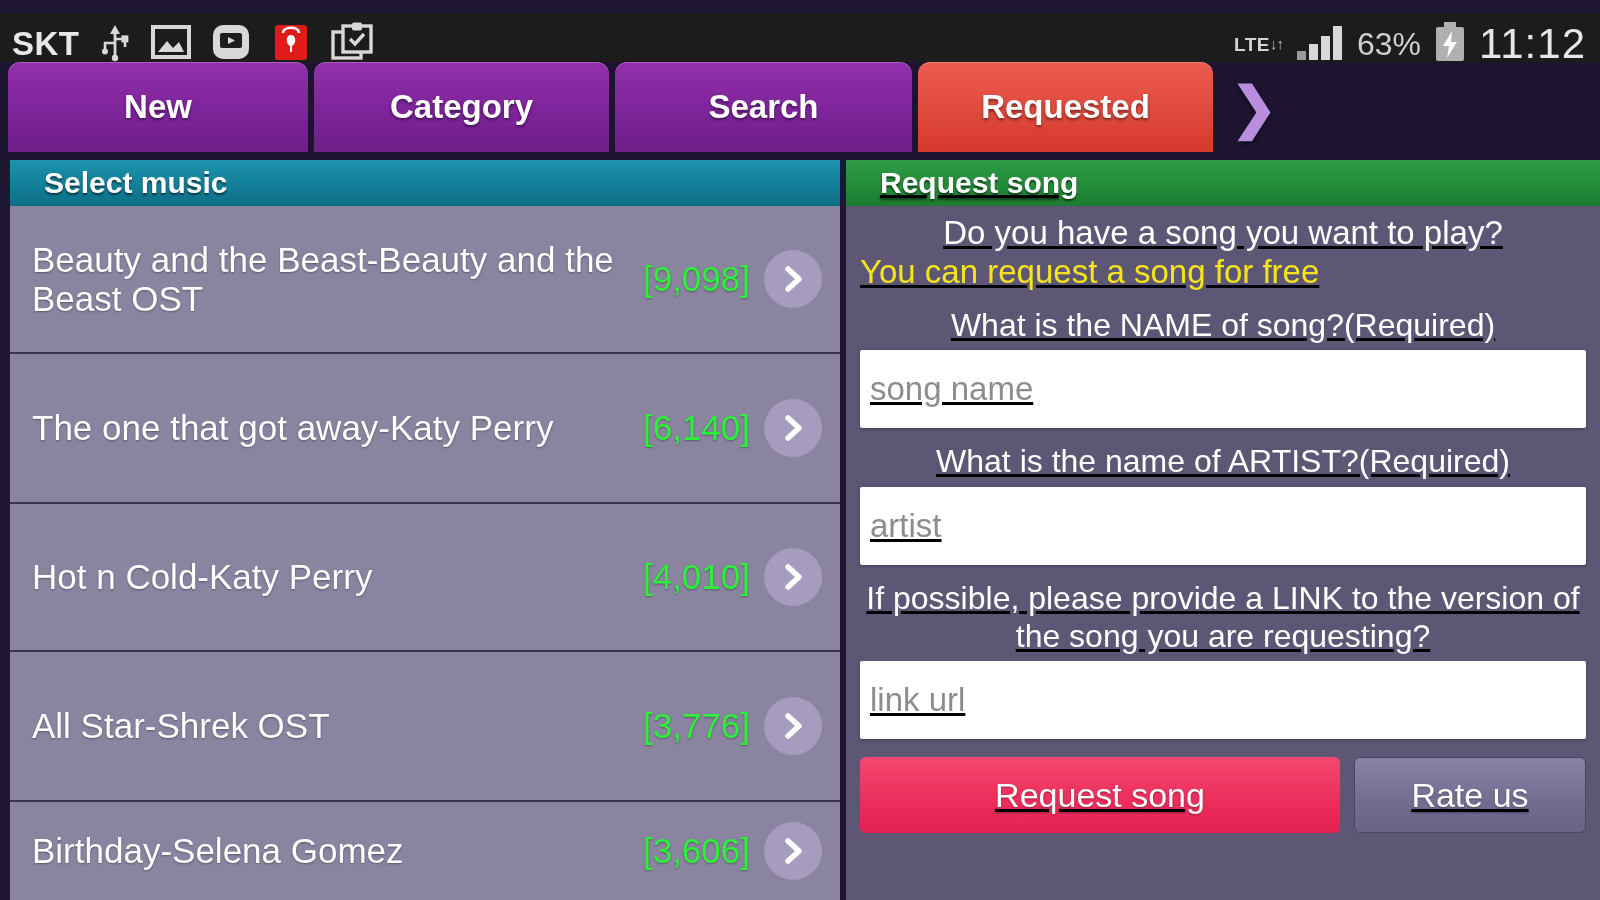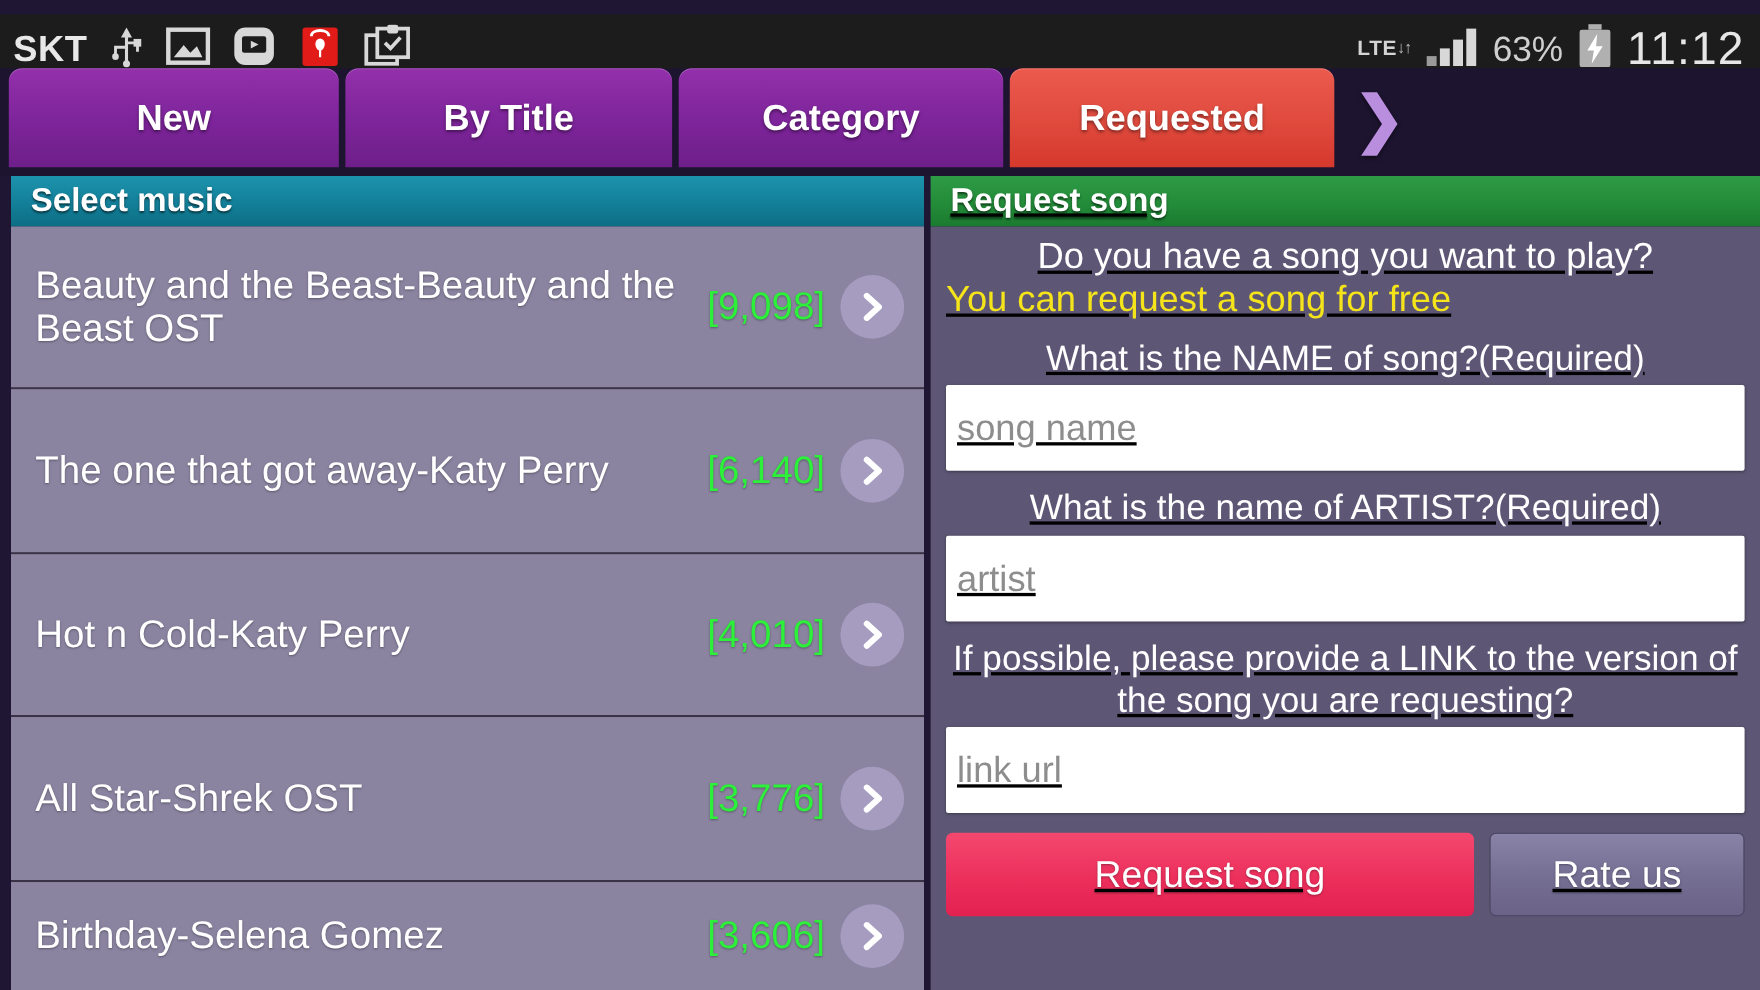--- a/index.html
+++ b/index.html
@@ -54,21 +54,21 @@
     color:#b98ede; font-size:56px; font-weight:bold; cursor:pointer;
     text-shadow:0 2px 4px rgba(0,0,0,.5);
   }
 
   
   .content{ position:absolute; left:0; top:160px; width:1600px; height:740px; display:flex; }
   .left-pane{ width:840px; height:740px; position:relative; padding-left:10px; }
   .right-pane{ width:760px; height:831px; position:relative; padding-left:6px;text-decoration:underline; }
 
   .panel-head{
-    height:46px; display:flex; align-items:center; padding-left:18px;
+    height:46px; display:flex; align-items:center; padding-left:34px;
     color:#ffffff; font-size:30px; font-weight:bold;
     text-shadow:0 2px 2px rgba(0,0,0,.55);
   }
   .head-blue{ background:linear-gradient(180deg,#1d93ad 0%, #127d96 60%, #0d6e85 100%); }
   .head-green{ background:linear-gradient(180deg,#2e9b46 0%, #228a38 60%, #1b7a30 100%); }
 
   
   .song-list{ position:relative; height:846px; overflow:hidden; background:#8a84a0; }
   .song-row{
     position:relative; display:flex; align-items:center;
@@ -214,22 +214,22 @@
           <path d="M19 10 L10 25 L16 25 L14 37 L24 21 L18 21 Z" fill="#ffffff"></path>
         </svg>
       </span>
 
       <span class="clock">11:12</span>
     </div>
   </div>
 
   <div class="tabbar">
     <div class="tab t0">New</div>
-    <div class="tab t1">By Title</div>
     <div class="tab t2">Category</div>
+    <div class="tab t3">Search</div>
     <div class="tab active">Requested</div>
     <div class="tab-arrow">❯</div>
   </div>
 
   <div class="content">
 
     <div class="left-pane">
       <div class="panel-head head-blue">Select music</div>
 
       <div class="song-list">

